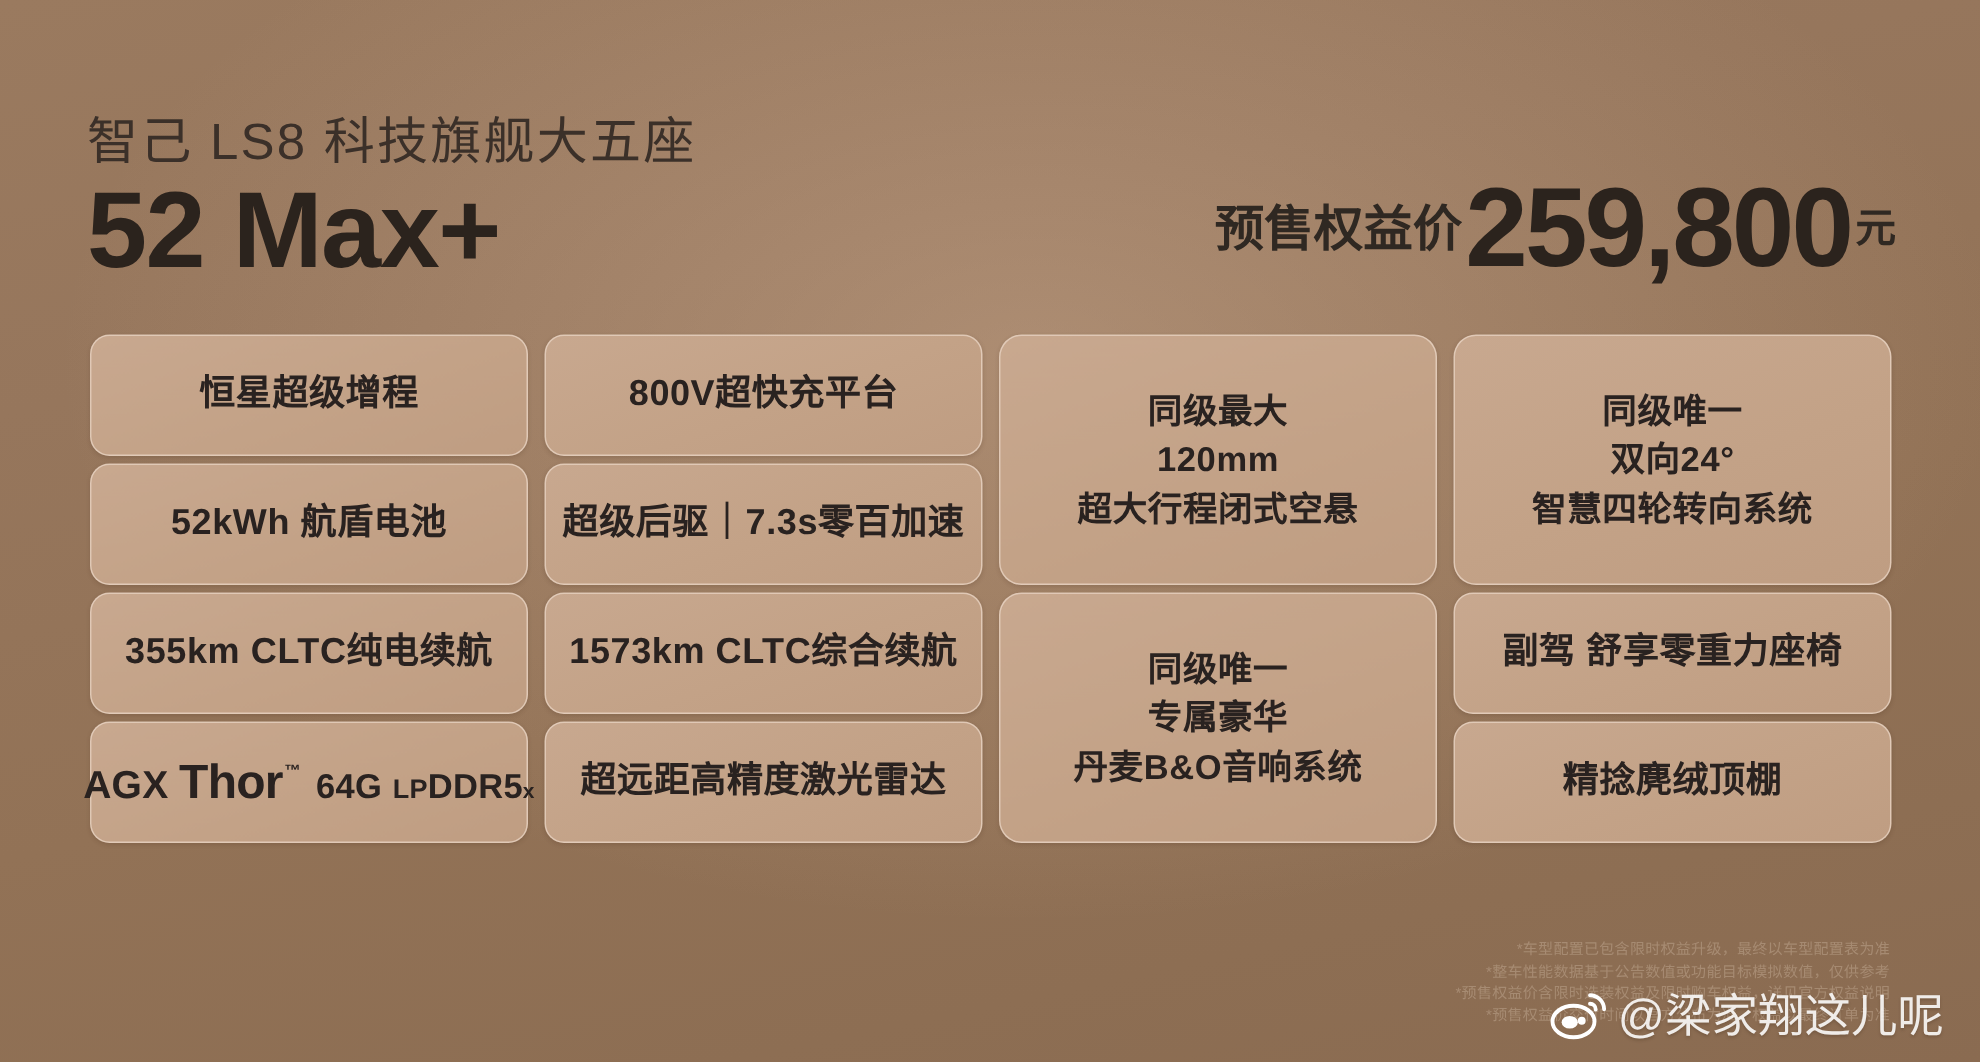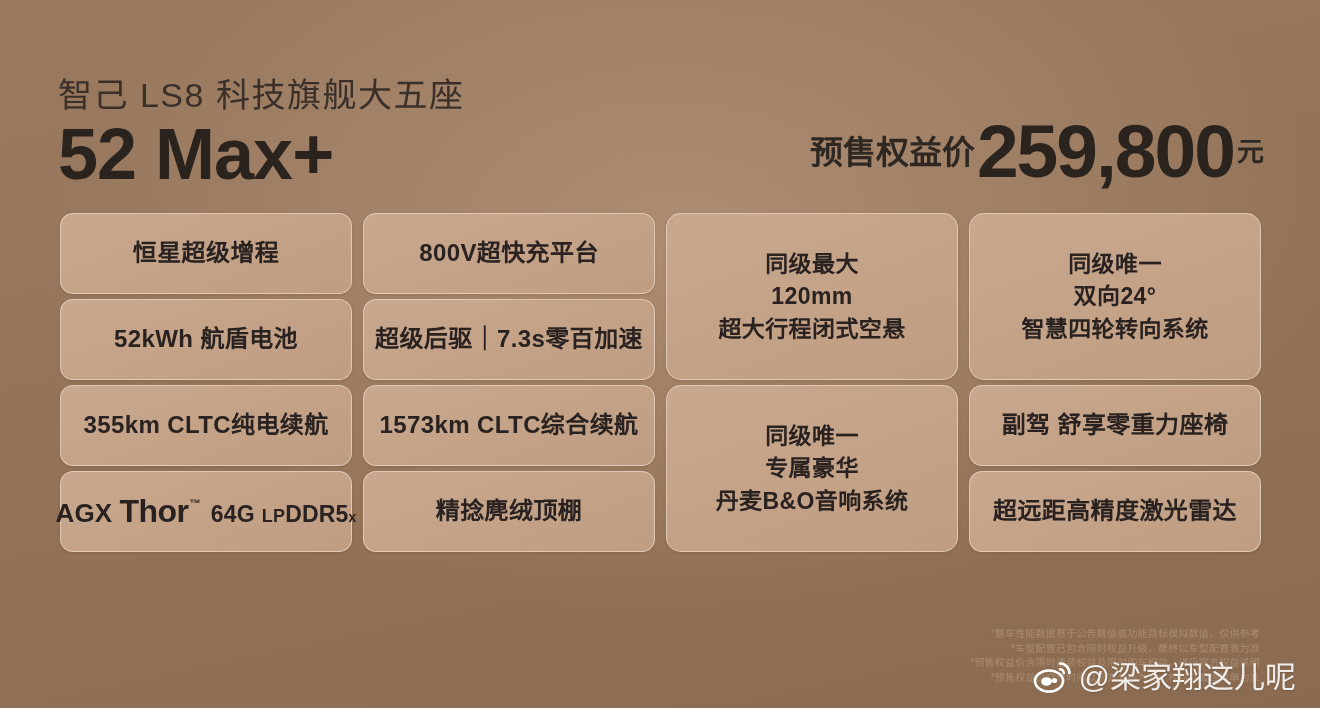--- a/index.html
+++ b/index.html
@@ -84,21 +84,21 @@
     color: #2f2822;
     margin-left: 3px;
     position: relative;
     top: -2px;
   }
 
   
   .grid {
     position: absolute;
     left: 60px;
-    top: 213px;
+    top: 223px;
     width: 1202px;
     display: grid;
     grid-template-columns: 292px 292px 292px 292px;
     grid-template-rows: 81px 81px 81px 81px;
     column-gap: 11px;
     row-gap: 5px;
   }
   .card {
     background: linear-gradient(160deg, #c8a88f 0%, #c3a287 55%, #bf9d82 100%);
     border: 1.5px solid rgba(233,214,197,0.75);
@@ -266,30 +266,30 @@
         <span class="thor-agx">AGX</span>
         <span class="thor-main">Thor</span>
         <span class="thor-tm">™</span>
         <span class="thor-mem">64G</span>
         <span class="thor-lp">LP</span>
         <span class="thor-ddr">DDR5</span>
         <span class="thor-x">x</span>
       </span>
     </div>
     <div class="card">
+      <span class="card-text">超远距高精度激光雷达</span>
+    </div>
+    <div class="card">
       <span class="card-text">精捻麂绒顶棚</span>
     </div>
-    <div class="card">
-      <span class="card-text">超远距高精度激光雷达</span>
-    </div>
   </div>
 
   <div class="footnotes">
+    <div>*车型配置已包含限时权益升级，最终以车型配置表为准</div>
     <div>*整车性能数据基于公告数值或功能目标模拟数值，仅供参考</div>
-    <div>*车型配置已包含限时权益升级，最终以车型配置表为准</div>
     <div>*预售权益价含限时选装权益及限时购车权益，详见官方权益说明</div>
     <div>*预售权益价交付时间以官方公布为准，权益以最终订单为准</div>
   </div>
 
   <div class="watermark">
     <span class="wb-icon">
       <svg viewBox="0 0 40 34" width="40" height="34" aria-hidden="true">
         <ellipse cx="16" cy="21" rx="14" ry="10.5" fill="none" stroke="#ffffff" stroke-width="2.6"></ellipse>
         <ellipse cx="13.5" cy="21.5" rx="5.4" ry="4.2" fill="#ffffff"></ellipse>
         <circle cx="21.5" cy="20.5" r="2.6" fill="#ffffff"></circle>

